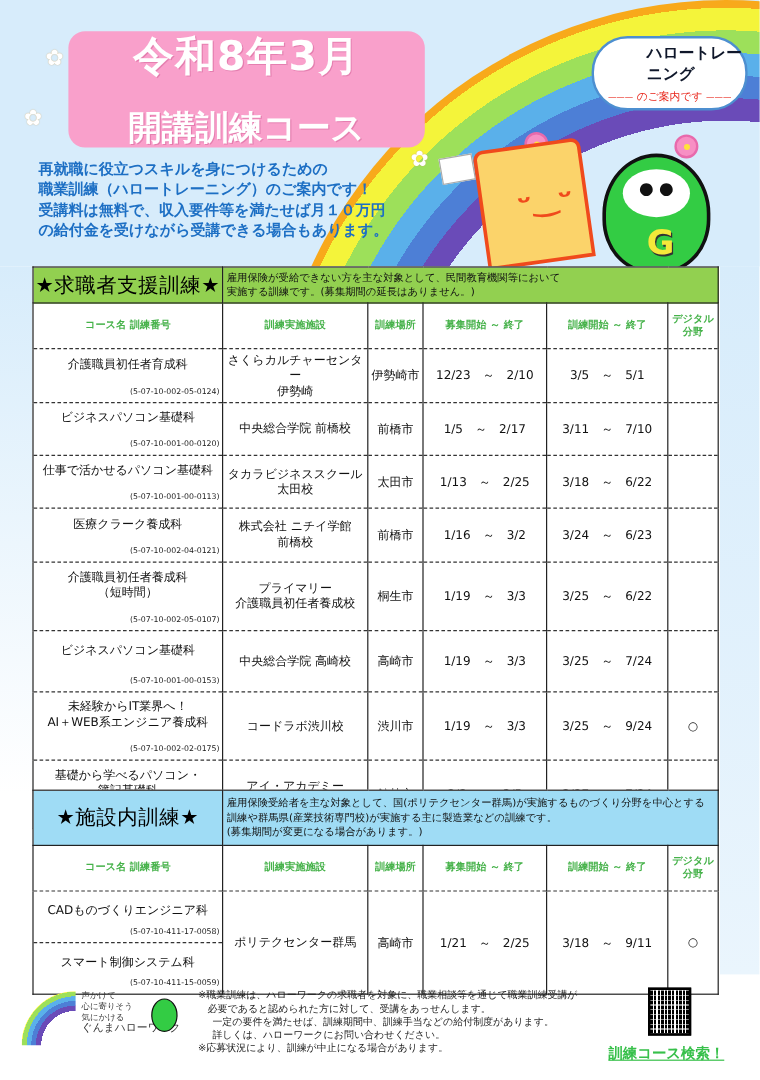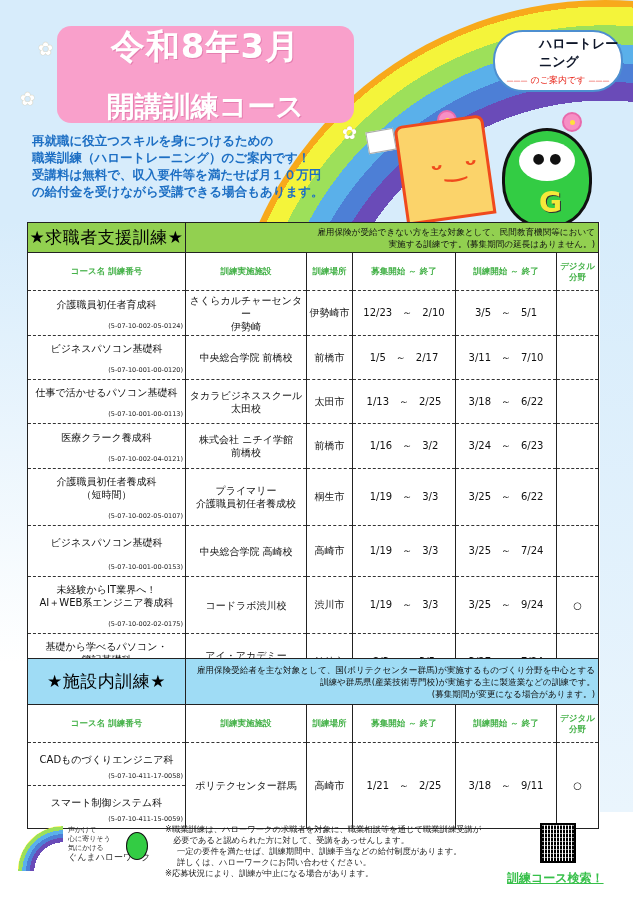--- a/index.html
+++ b/index.html
@@ -89,21 +89,21 @@
   .daruma-g { position: absolute; left: 34px; top: 55px; font-size: 28px; font-weight: bold; color: #f5e83a; text-shadow: 1px 1px 0 #333; }
 
   
   .tbl-wrap { position: absolute; left: 27px; width: 571px; background: #fff; }
   .tbl-wrap.t1 { top: 222px; }
   .tbl-wrap.t2 { top: 658px; }
   table { border-collapse: collapse; width: 571px; table-layout: fixed; }
   td, th { border-left: 1px solid #222; border-right: 1px solid #222; font-weight: normal; }
   .sec-head td { border-top: 1.5px solid #222; border-bottom: 1.5px solid #222; }
   .sec-title { text-align: center; color: #000000; font-size: 17px; font-weight: normal; letter-spacing: 0.5px; }
-  .sec-desc { font-size: 8.6px; color: #111; line-height: 12px; padding: 2px 3px; text-align: right; }
+  .sec-desc { font-size: 8.6px; color: #111; line-height: 12px; padding: 2px 3px; text-align: left; }
   .green .sec-head td { background: #92d050; }
   .blue .sec-head td { background: #9fdcf5; }
   .col-head th {
     color: #46b24a; font-size: 8.5px; font-weight: bold; height: 38px;
     border-bottom: 1px dashed #333; text-align: center; line-height: 11px;
   }
   .col-head th.dig { font-size: 8.5px; }
   .row td { border-bottom: 1px dashed #333; vertical-align: middle; text-align: center; font-size: 10px; color: #111; }
   .row:last-child td { border-bottom: 1.5px solid #222; }
   .cname { position: relative; padding: 6px 2px 24px 2px; font-size: 10px; line-height: 13px; }

